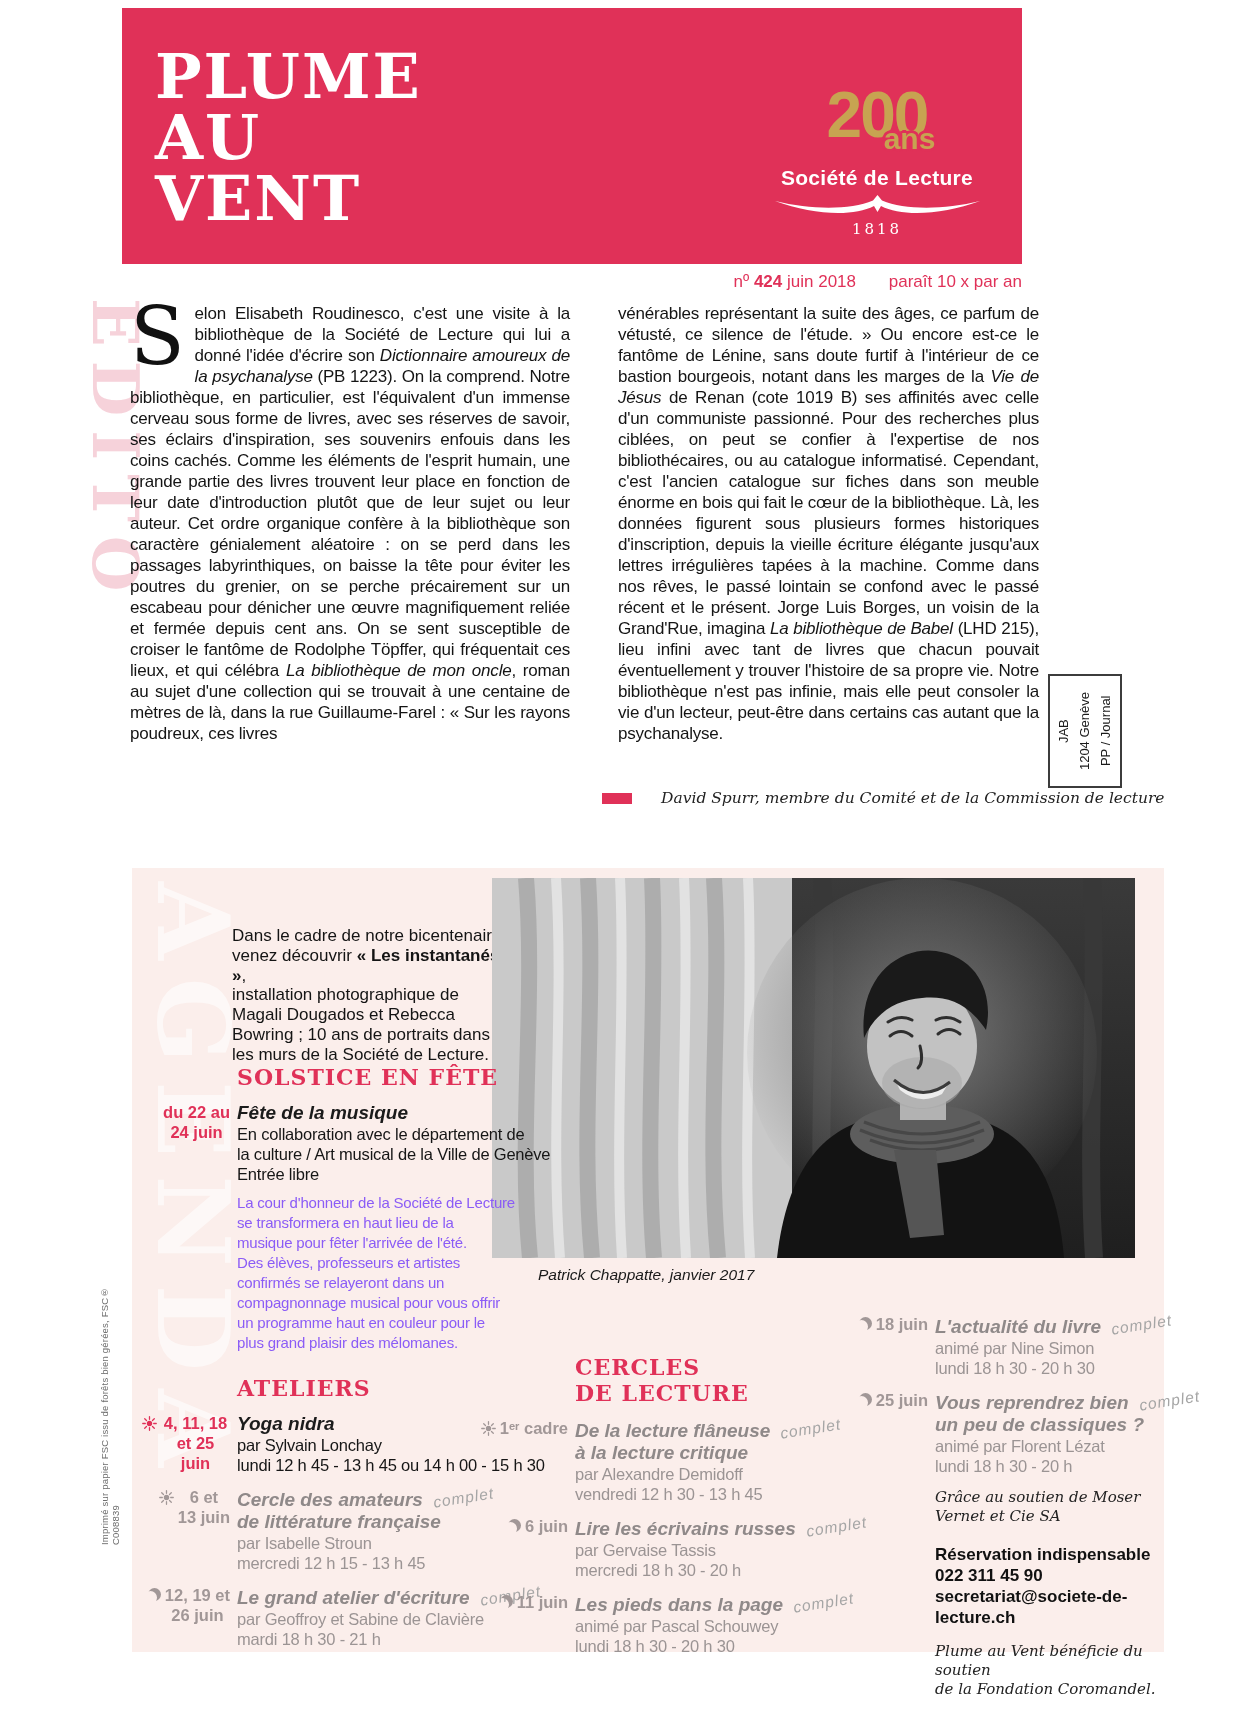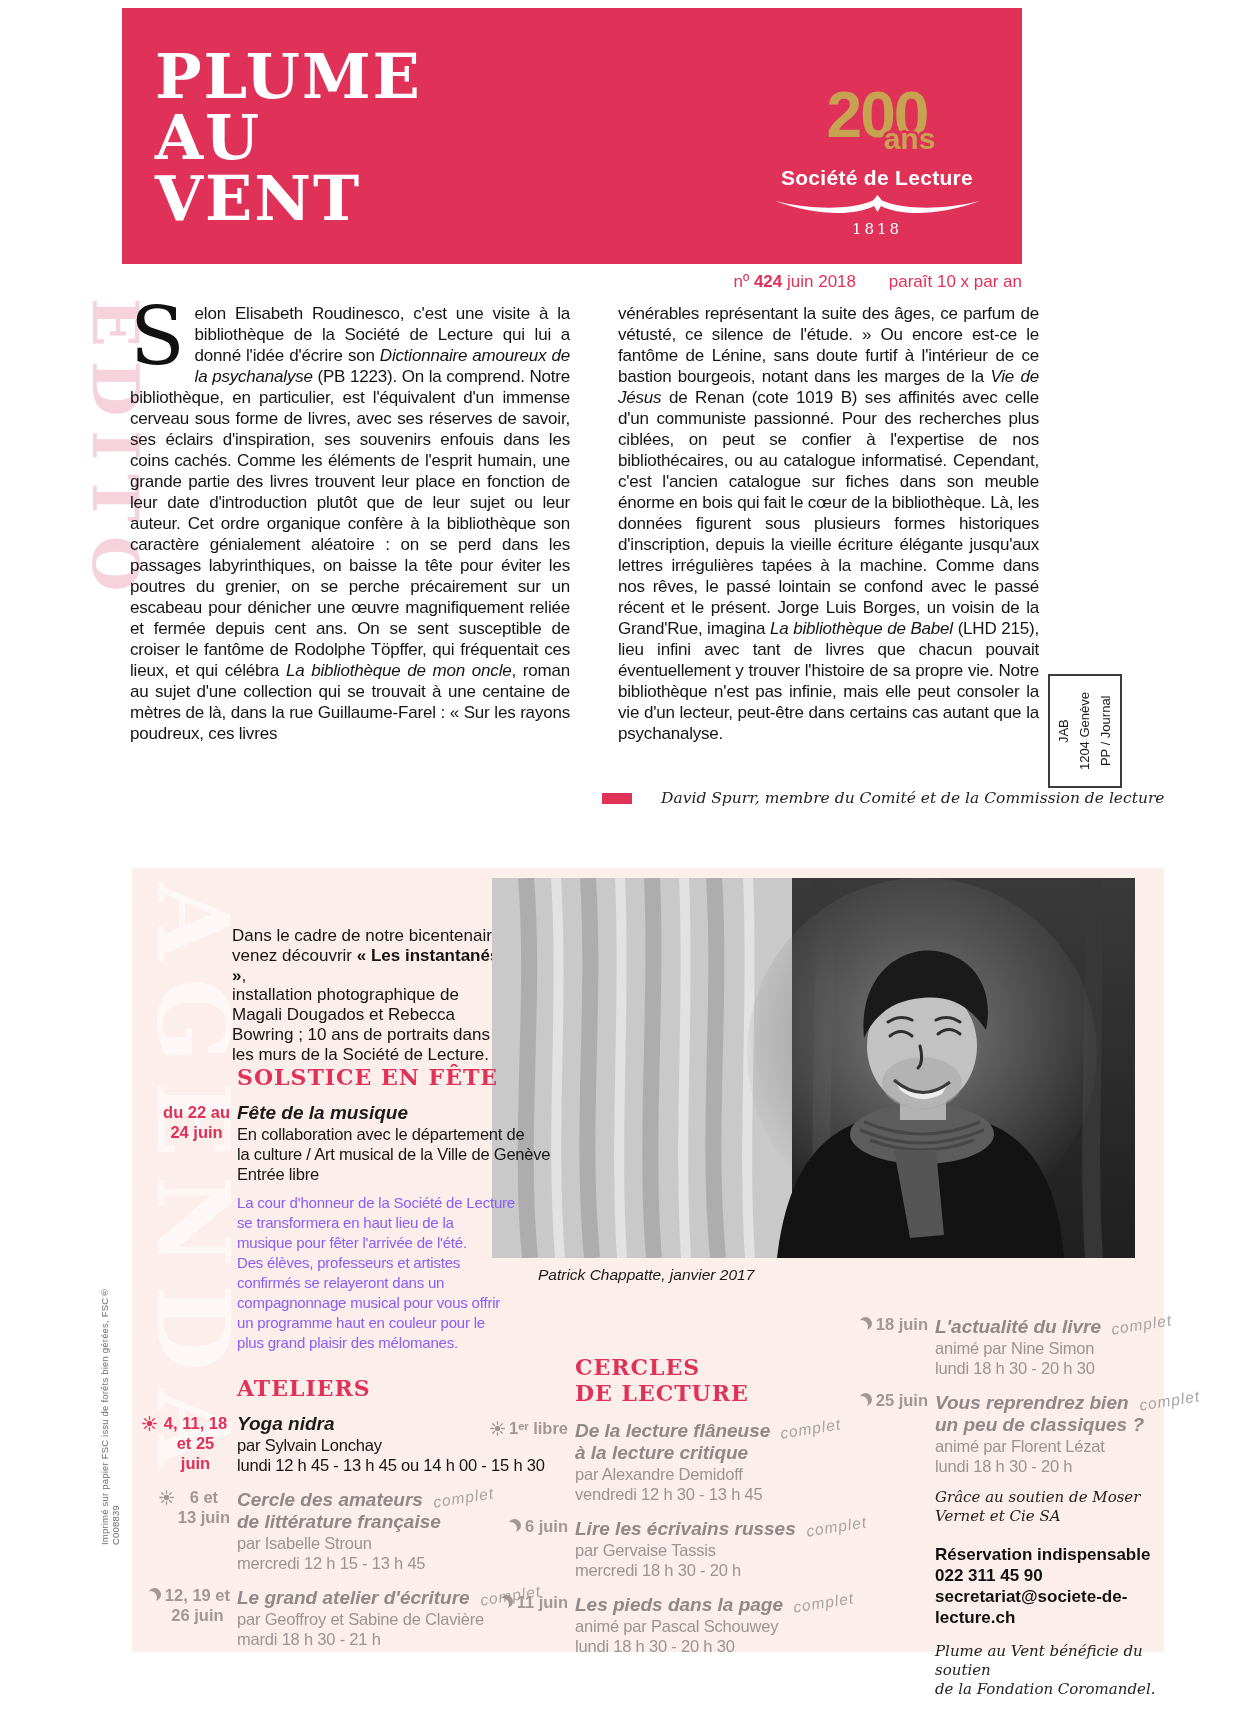--- a/index.html
+++ b/index.html
@@ -311,21 +311,21 @@
                   <line x1="10" y1="15.6" x2="10" y2="19"></line>
                   <line x1="1" y1="10" x2="4.4" y2="10"></line>
                   <line x1="15.6" y1="10" x2="19" y2="10"></line>
                   <line x1="3.6" y1="3.6" x2="6" y2="6"></line>
                   <line x1="14" y1="14" x2="16.4" y2="16.4"></line>
                   <line x1="3.6" y1="16.4" x2="6" y2="14"></line>
                   <line x1="14" y1="6" x2="16.4" y2="3.6"></line>
                 </g>
               </svg>
             </span>
-            <span class="date-lines">1ᵉʳ libre</span>
+            <span class="date-lines">1ᵉʳ cadre</span>
           </div>
           <div class="event-body">
             <div class="title-line"><span>De la lecture flâneuse</span><span class="complet">complet</span></div>
             <div class="title-line"><span>à la lecture critique</span></div>
             <div class="event-detail">par Alexandre Demidoff</div>
             <div class="event-detail">vendredi 12 h 30 - 13 h 45</div>
           </div>
         </div>
         <div class="event full">
           <div class="date-cell">

